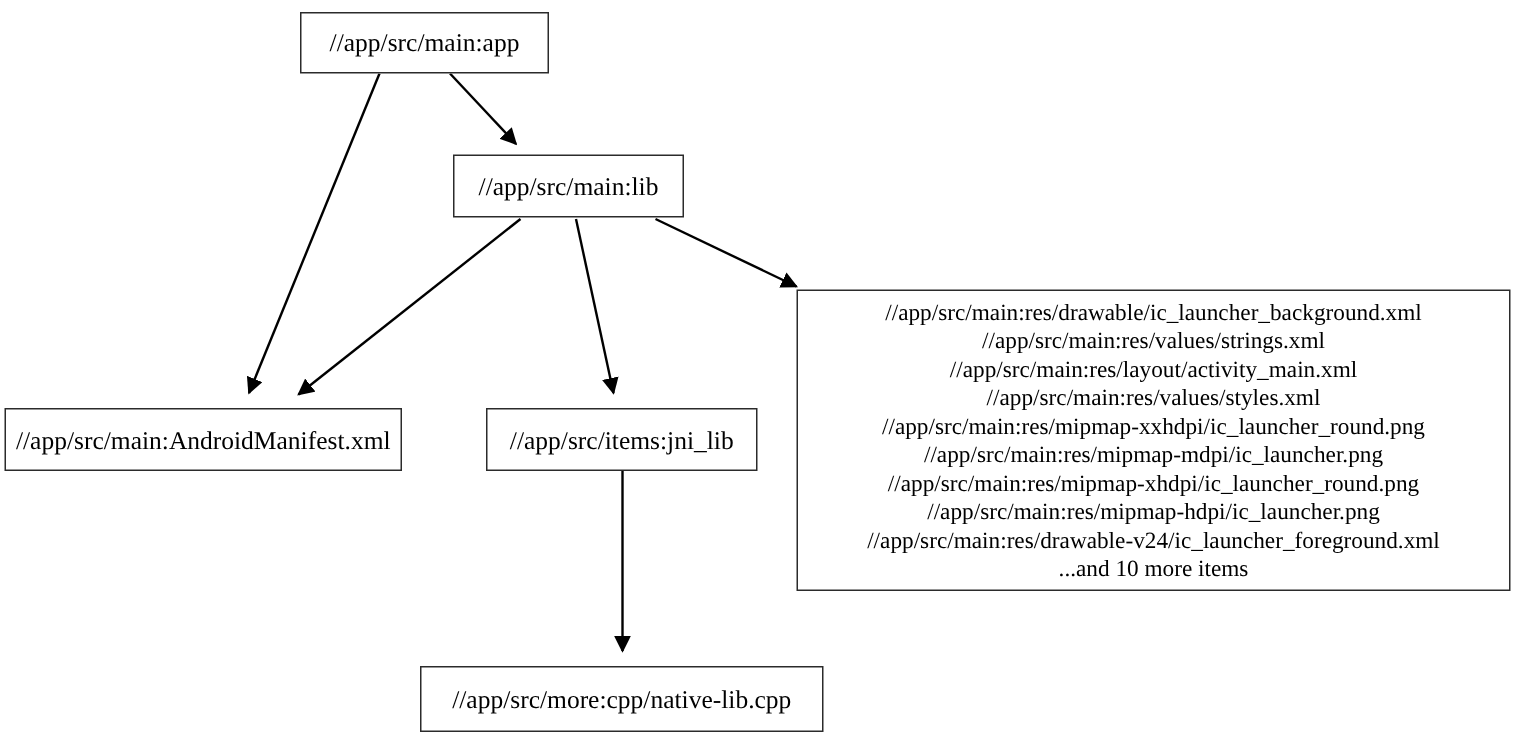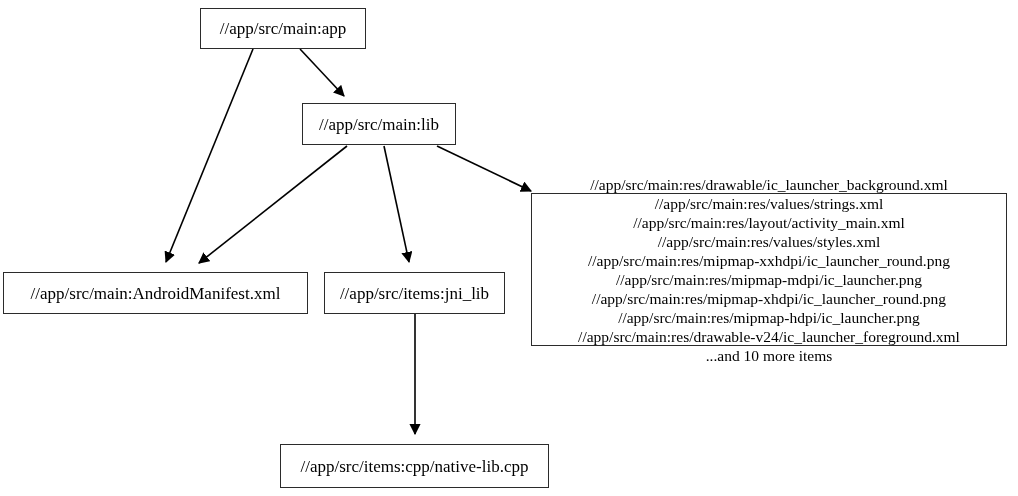--- a/index.html
+++ b/index.html
@@ -38,23 +38,23 @@
     z-index: 2;
   }
   .node-label {
     display: block;
     width: 100%;
     text-align: center;
     white-space: pre;
   }
   .n-app      { left: 200px; top: 8px;   width: 166px; height: 41px; font-size: 17px; }
   .n-lib      { left: 302px; top: 103px; width: 154px; height: 42px; font-size: 17px; }
-  .n-manifest { left: 3px;   top: 272px; width: 305px; height: 42px; font-size: 17px; }
+  .n-manifest { left: 3px;   top: 272px; width: 265px; height: 42px; font-size: 17px; }
   .n-jni      { left: 324px; top: 272px; width: 181px; height: 42px; font-size: 17px; }
-  .n-res      { left: 531px; top: 193px; width: 476px; height: 153px; font-size: 15.5px; }
+  .n-res      { left: 531px; top: 193px; width: 476px; height: 201px; font-size: 15.5px; }
   .n-cpp      { left: 280px; top: 444px; width: 269px; height: 44px; font-size: 17px; }
 </style>
 </head>
 <body>
 
 <div id="canvas">
 
   <svg id="edges" viewBox="0 0 1018 496" width="1018" height="496">
     <defs>
       <marker id="arrow" viewBox="0 0 10 10" refX="9" refY="5" markerWidth="7" markerHeight="7" orient="auto-start-reverse">
@@ -98,16 +98,16 @@
 //app/src/main:res/values/styles.xml
 //app/src/main:res/mipmap-xxhdpi/ic_launcher_round.png
 //app/src/main:res/mipmap-mdpi/ic_launcher.png
 //app/src/main:res/mipmap-xhdpi/ic_launcher_round.png
 //app/src/main:res/mipmap-hdpi/ic_launcher.png
 //app/src/main:res/drawable-v24/ic_launcher_foreground.xml
 ...and 10 more items</span>
   </div>
 
   <div class="node n-cpp">
-    <span class="node-label">//app/src/items:cpp/native-lib.cpp</span>
+    <span class="node-label">//app/src/more:cpp/native-lib.cpp</span>
   </div>
 
 </div>
 
 </body></html>

